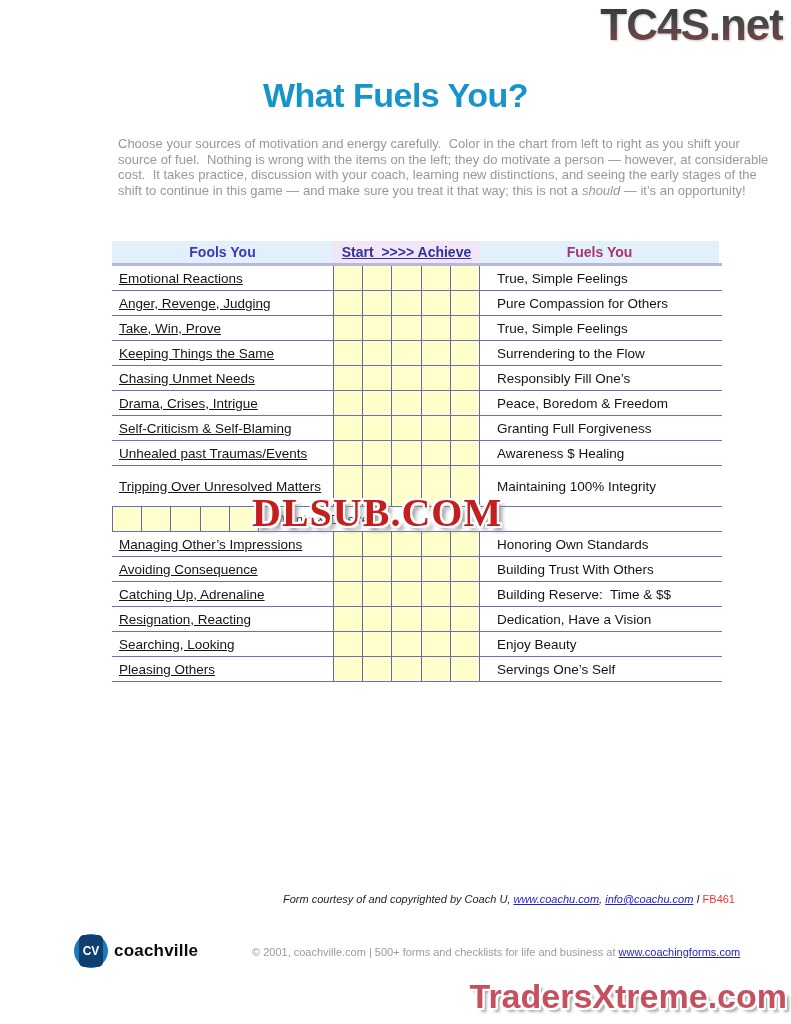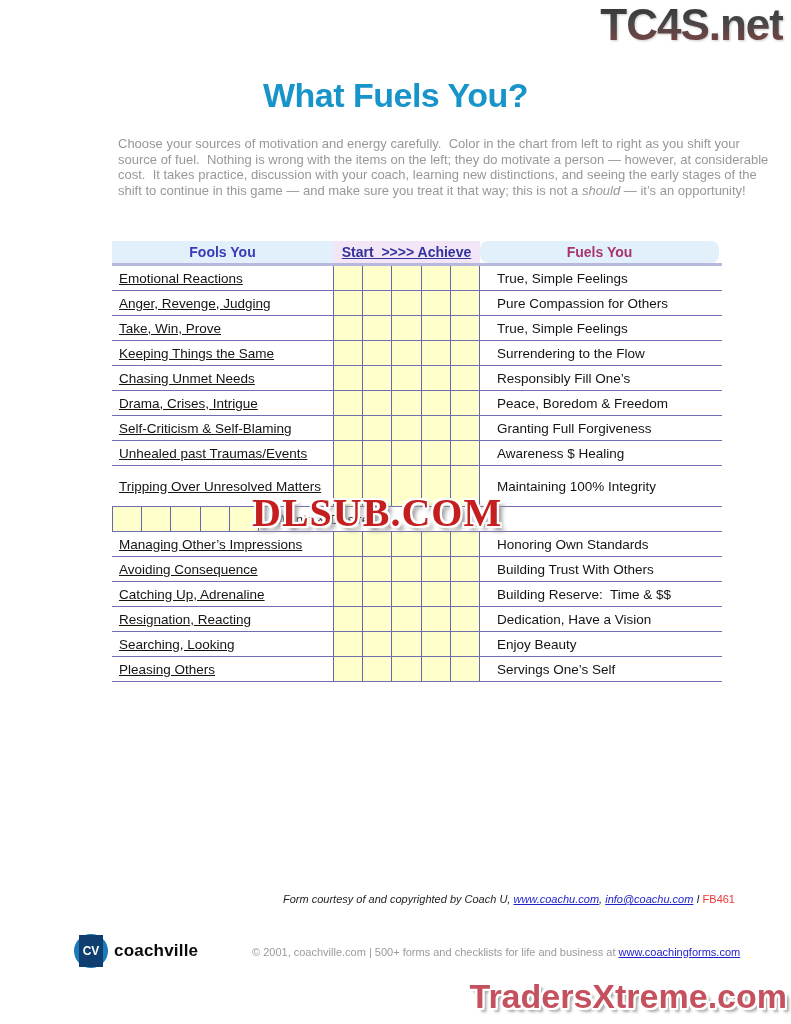--- a/index.html
+++ b/index.html
@@ -47,21 +47,21 @@
   .intro .it { font-style:italic; }
 
   
   .fuels-table { position:absolute; top:241px; left:112px; width:610px; }
   .t-header { display:flex; height:25px; border-bottom:3px solid #b8b8de; }
   .h-left  { width:221px; background:#e2f0fb; display:flex; align-items:center; justify-content:center;
              font-size:14px; font-weight:bold; color:#3a3ab8; }
   .h-mid   { width:147px; background:#f1e5f6; display:flex; align-items:center; justify-content:center;
              font-size:14px; font-weight:bold; color:#32329a; white-space:pre;text-decoration:underline; }
   .h-right { width:239px; background:#e2f0fb; display:flex; align-items:center; justify-content:center;
-             font-size:14px; font-weight:bold; color:#a8356f;border-radius:8px; }
+             font-size:14px; font-weight:bold; color:#a8356f; }
 
   .t-row { display:flex; height:25px; border-bottom:1px solid #6f6fb0; }
   .t-row.tall { height:41px; }
   .cell-left { width:221px; background:#fff; display:flex; align-items:center;
                padding-left:7px; padding-right:4px; font-size:13.5px; color:#141414; white-space:pre-wrap; line-height:15px;text-decoration:underline; }
   .cell-mid  { width:147px; display:flex; border-left:1px solid #6666aa; border-right:1px solid #6666aa; }
   .ycell { flex:1; background:#ffffcb; }
   .ycell + .ycell { border-left:1px solid #6666aa; }
   .cell-right { width:242px; background:#fff; display:flex; align-items:center;
                 padding-left:17px; font-size:13.5px; color:#141414; white-space:pre-wrap; line-height:15px; }
@@ -70,21 +70,21 @@
   .courtesy {
     position:absolute; top:893px; right:56px;
     font-size:11px; font-style:italic; color:#1e1e1e; white-space:pre;
   }
   .courtesy a { color:#2222cc; text-decoration:underline; }
   .form-code { color:#f03333; font-style:normal; }
 
   .logo { position:absolute; top:934px; left:74px; display:flex; align-items:center; }
   .cv-badge { width:34px; height:34px; border-radius:50%; background:#1b7ab8;
               display:flex; align-items:center; justify-content:center; }
-  .cv-inner { background:#0f3f70; border-radius:0; padding:10px 4px; color:#fff;
+  .cv-inner { background:#0f3f70; border-radius:5px; padding:10px 4px; color:#fff;
               font-weight:bold; font-size:12px; line-height:1; }
   .cv-name { margin-left:6px; font-size:17px; font-weight:bold; color:#0a0a0a; letter-spacing:0.2px; }
 
   .copyright {
     position:absolute; top:946px; left:252px;
     font-size:11px; color:#9a9a9a; white-space:pre;
   }
   .copyright a { color:#2222cc; text-decoration:underline; }
 </style>
 </head>

